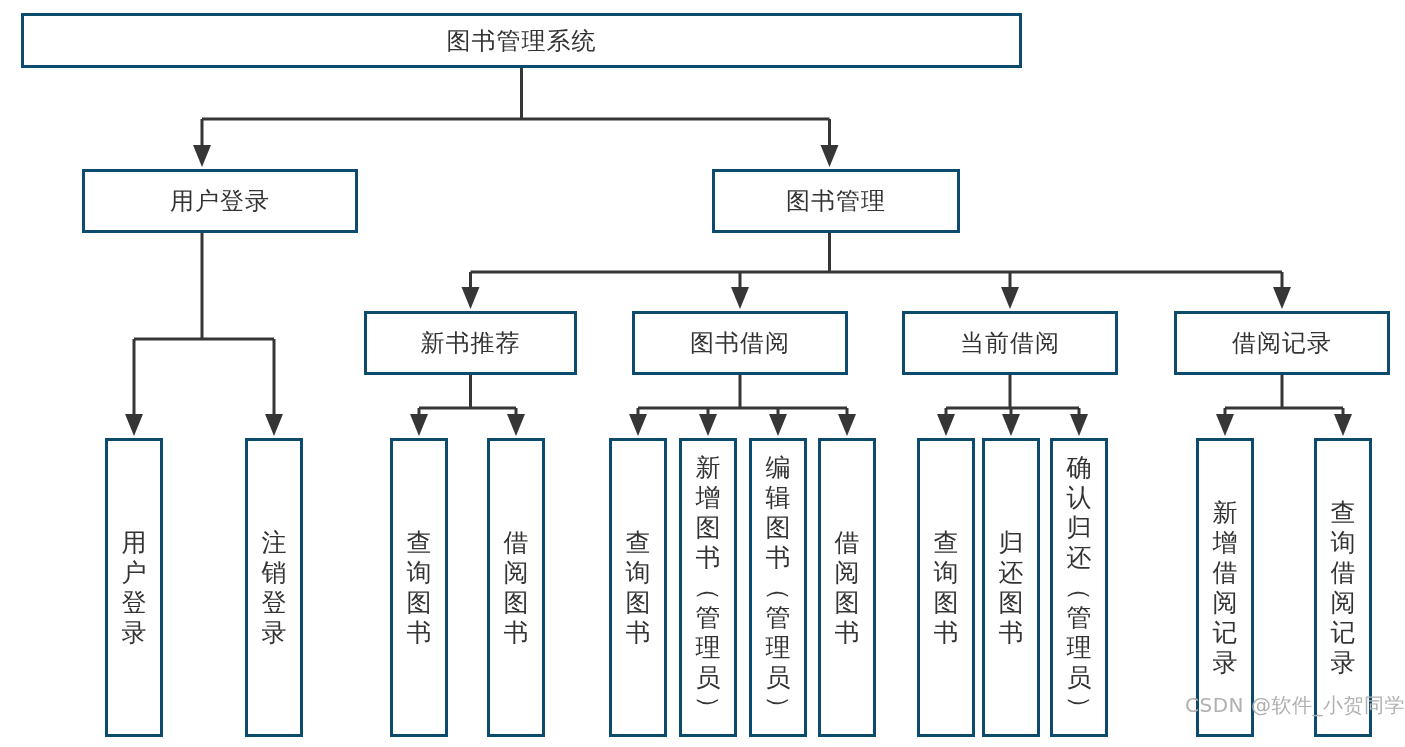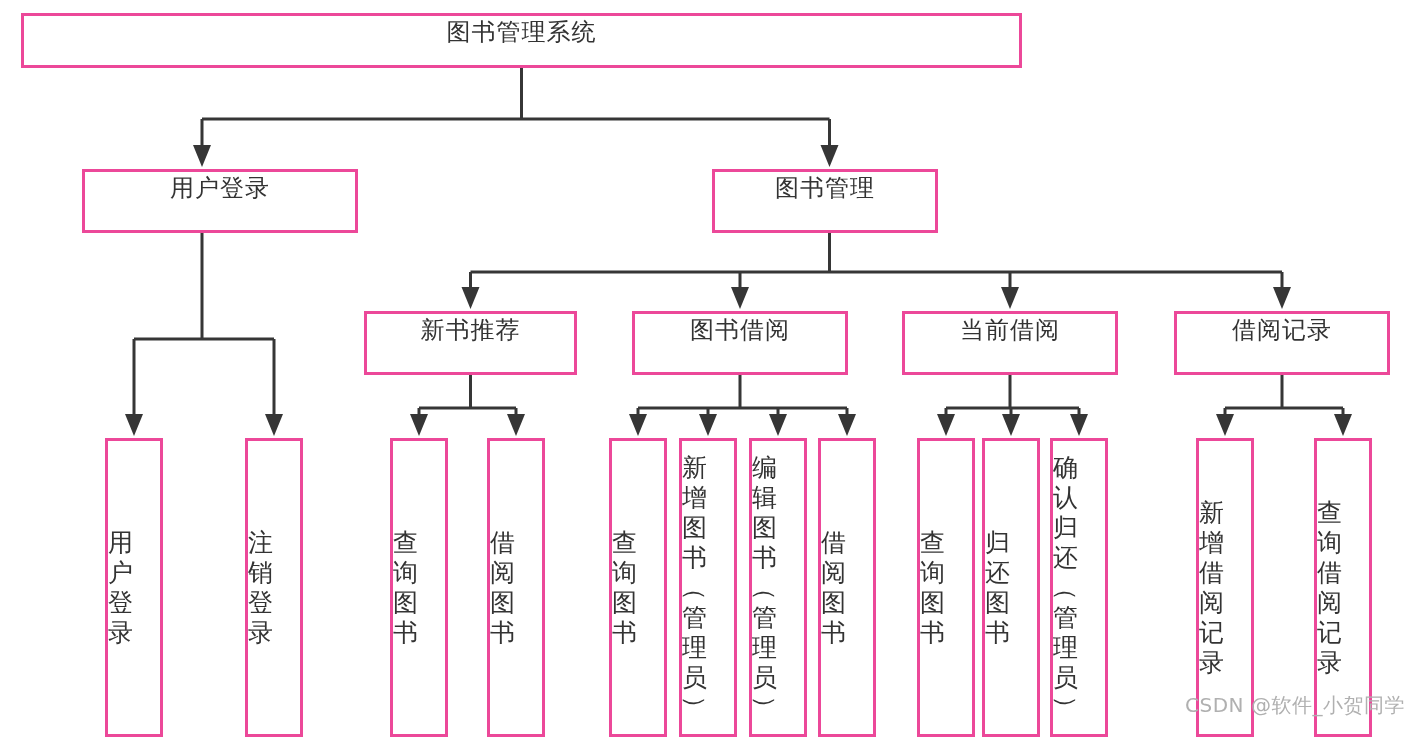--- a/index.html
+++ b/index.html
@@ -10,35 +10,35 @@
     height: 747px;
     overflow: hidden;
     font-family: "DejaVu Sans", "Liberation Sans", sans-serif;
     color: #333333;
   }
   .canvas { position: absolute; inset: 0; width: 1405px; height: 747px; }
   svg.wires { position: absolute; left: 0; top: 0; pointer-events: none; }
   .node {
     position: absolute;
     background: #ffffff;
-    border: 3px solid #ec4899;
+    border: 3px solid #0c4a6e;
     display: flex;
-    align-items: flex-start;
+    align-items: center;
     justify-content: center;
     color: #333333;
   }
   .h-node { font-size: 24px; letter-spacing: 1px; }
   .v-node { flex-direction: column; font-size: 25px; }
   .v-node > div { height: 30px; line-height: 30px; text-align: center; }
   .v-node > div.rot { transform: rotate(90deg); }
 
   
   .root { left: 21px;  top: 13px;  width: 1001px; height: 55px; }
   .l2a  { left: 82px;  top: 169px; width: 276px; height: 64px; }
-  .l2b  { left: 712px; top: 169px; width: 226px; height: 64px; }
+  .l2b  { left: 712px; top: 169px; width: 248px; height: 64px; }
   .l3a  { left: 364px; top: 311px; width: 213px; height: 64px; }
   .l3b  { left: 632px; top: 311px; width: 216px; height: 64px; }
   .l3c  { left: 902px; top: 311px; width: 216px; height: 64px; }
   .l3d  { left: 1174px; top: 311px; width: 216px; height: 64px; }
   .leaf { top: 438px; width: 58px; height: 299px; }
   .lf1  { left: 105px; }  .lf2  { left: 245px; }
   .lf3  { left: 390px; }  .lf4  { left: 487px; }
   .lf5  { left: 609px; }  .lf6  { left: 679px; }
   .lf7  { left: 749px; }  .lf8  { left: 818px; }
   .lf9  { left: 917px; }  .lf10 { left: 982px; }

